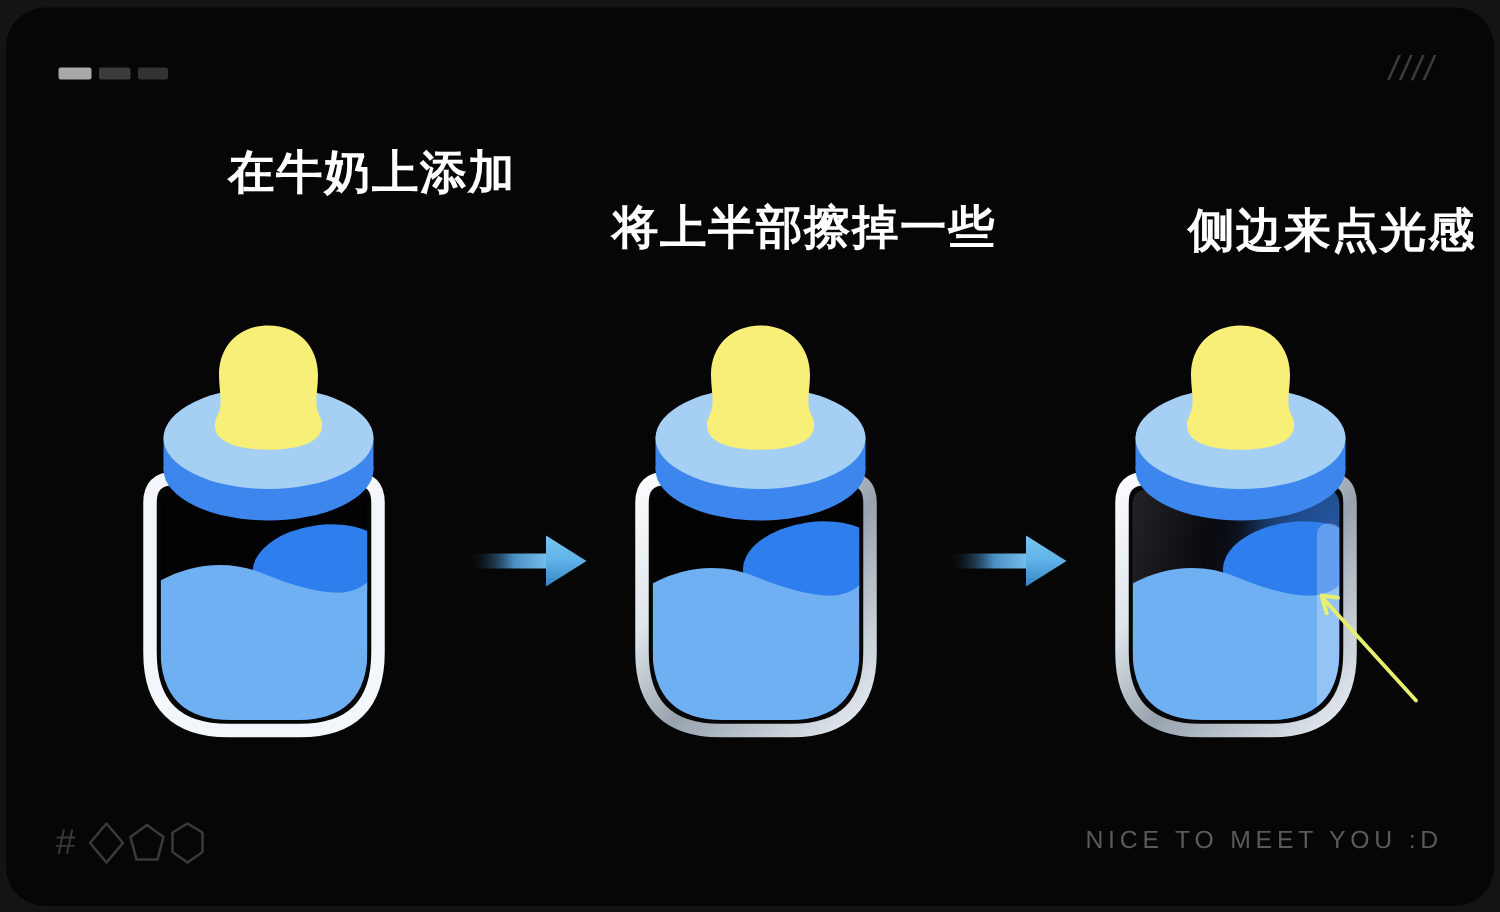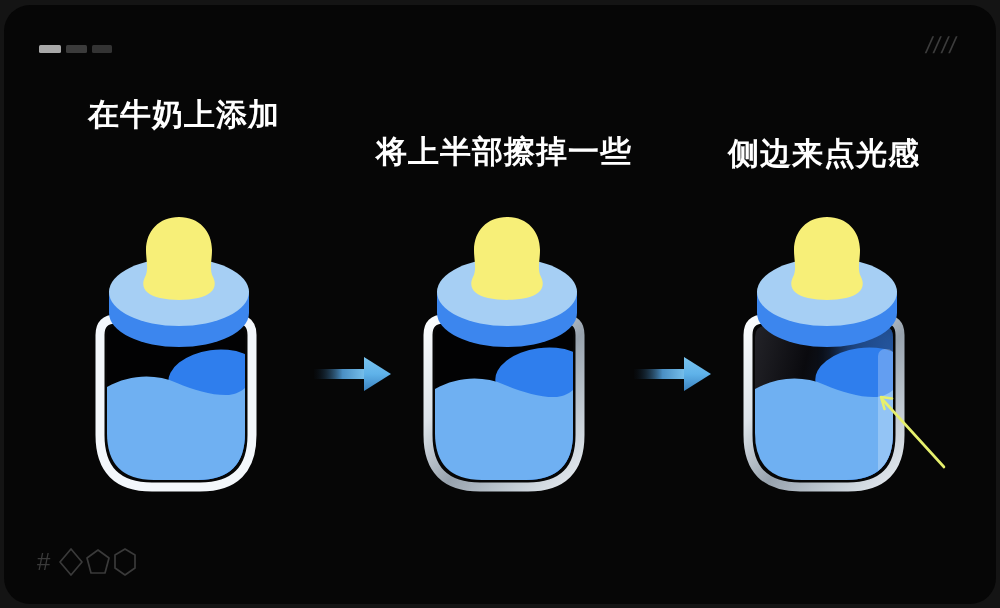--- a/index.html
+++ b/index.html
@@ -17,21 +17,21 @@
   .dash1{left:35px;width:22px;background:#a8a8a8;}
   .dash2{left:62px;width:21px;background:#3b3b3b;}
   .dash3{left:88px;width:20px;background:#333333;}
   
   .slashes{
     position:absolute;right:38px;top:27px;font-size:23px;font-weight:400;
     color:#3c3c3c;letter-spacing:1.5px;transform:skewX(-10deg);
   }
   
   .step-title{
-    position:absolute;width:320px;text-align:center;color:#ffffff;
+    position:absolute;width:320px;text-align:right;color:#ffffff;
     font-weight:800;font-size:31px;letter-spacing:1px;line-height:50px;
   }
   .t1{left:20px;top:85px;}
   .t2{left:340px;top:122px;}
   .t3{left:660px;top:124px;}
   
   .bottle{position:absolute;width:200px;height:300px;}
   .b1{left:70px;top:198px;}
   .b2{left:398px;top:198px;}
   .b3{left:718px;top:198px;}
@@ -198,14 +198,15 @@
   </svg>
 
   <div class="footer-left">
     <span class="footer-hash">#</span>
     <svg width="82" height="30" viewBox="0 0 82 30">
       <path d="M14,2 L25,15 L14,28 L3,15 Z" fill="none" stroke="#3a3a3a" stroke-width="1.7" stroke-linejoin="round"></path>
       <path d="M41,3 L52,11 L48,26 L34,26 L30,11 Z" fill="none" stroke="#3a3a3a" stroke-width="1.7" stroke-linejoin="round"></path>
       <path d="M68,2 L78,8 L78,21 L68,28 L58,21 L58,8 Z" fill="none" stroke="#3a3a3a" stroke-width="1.7" stroke-linejoin="round"></path>
     </svg>
   </div>
+  <div class="footer-credit">NICE TO MEET YOU :D</div>
 
 </div>
 
 </body></html>

